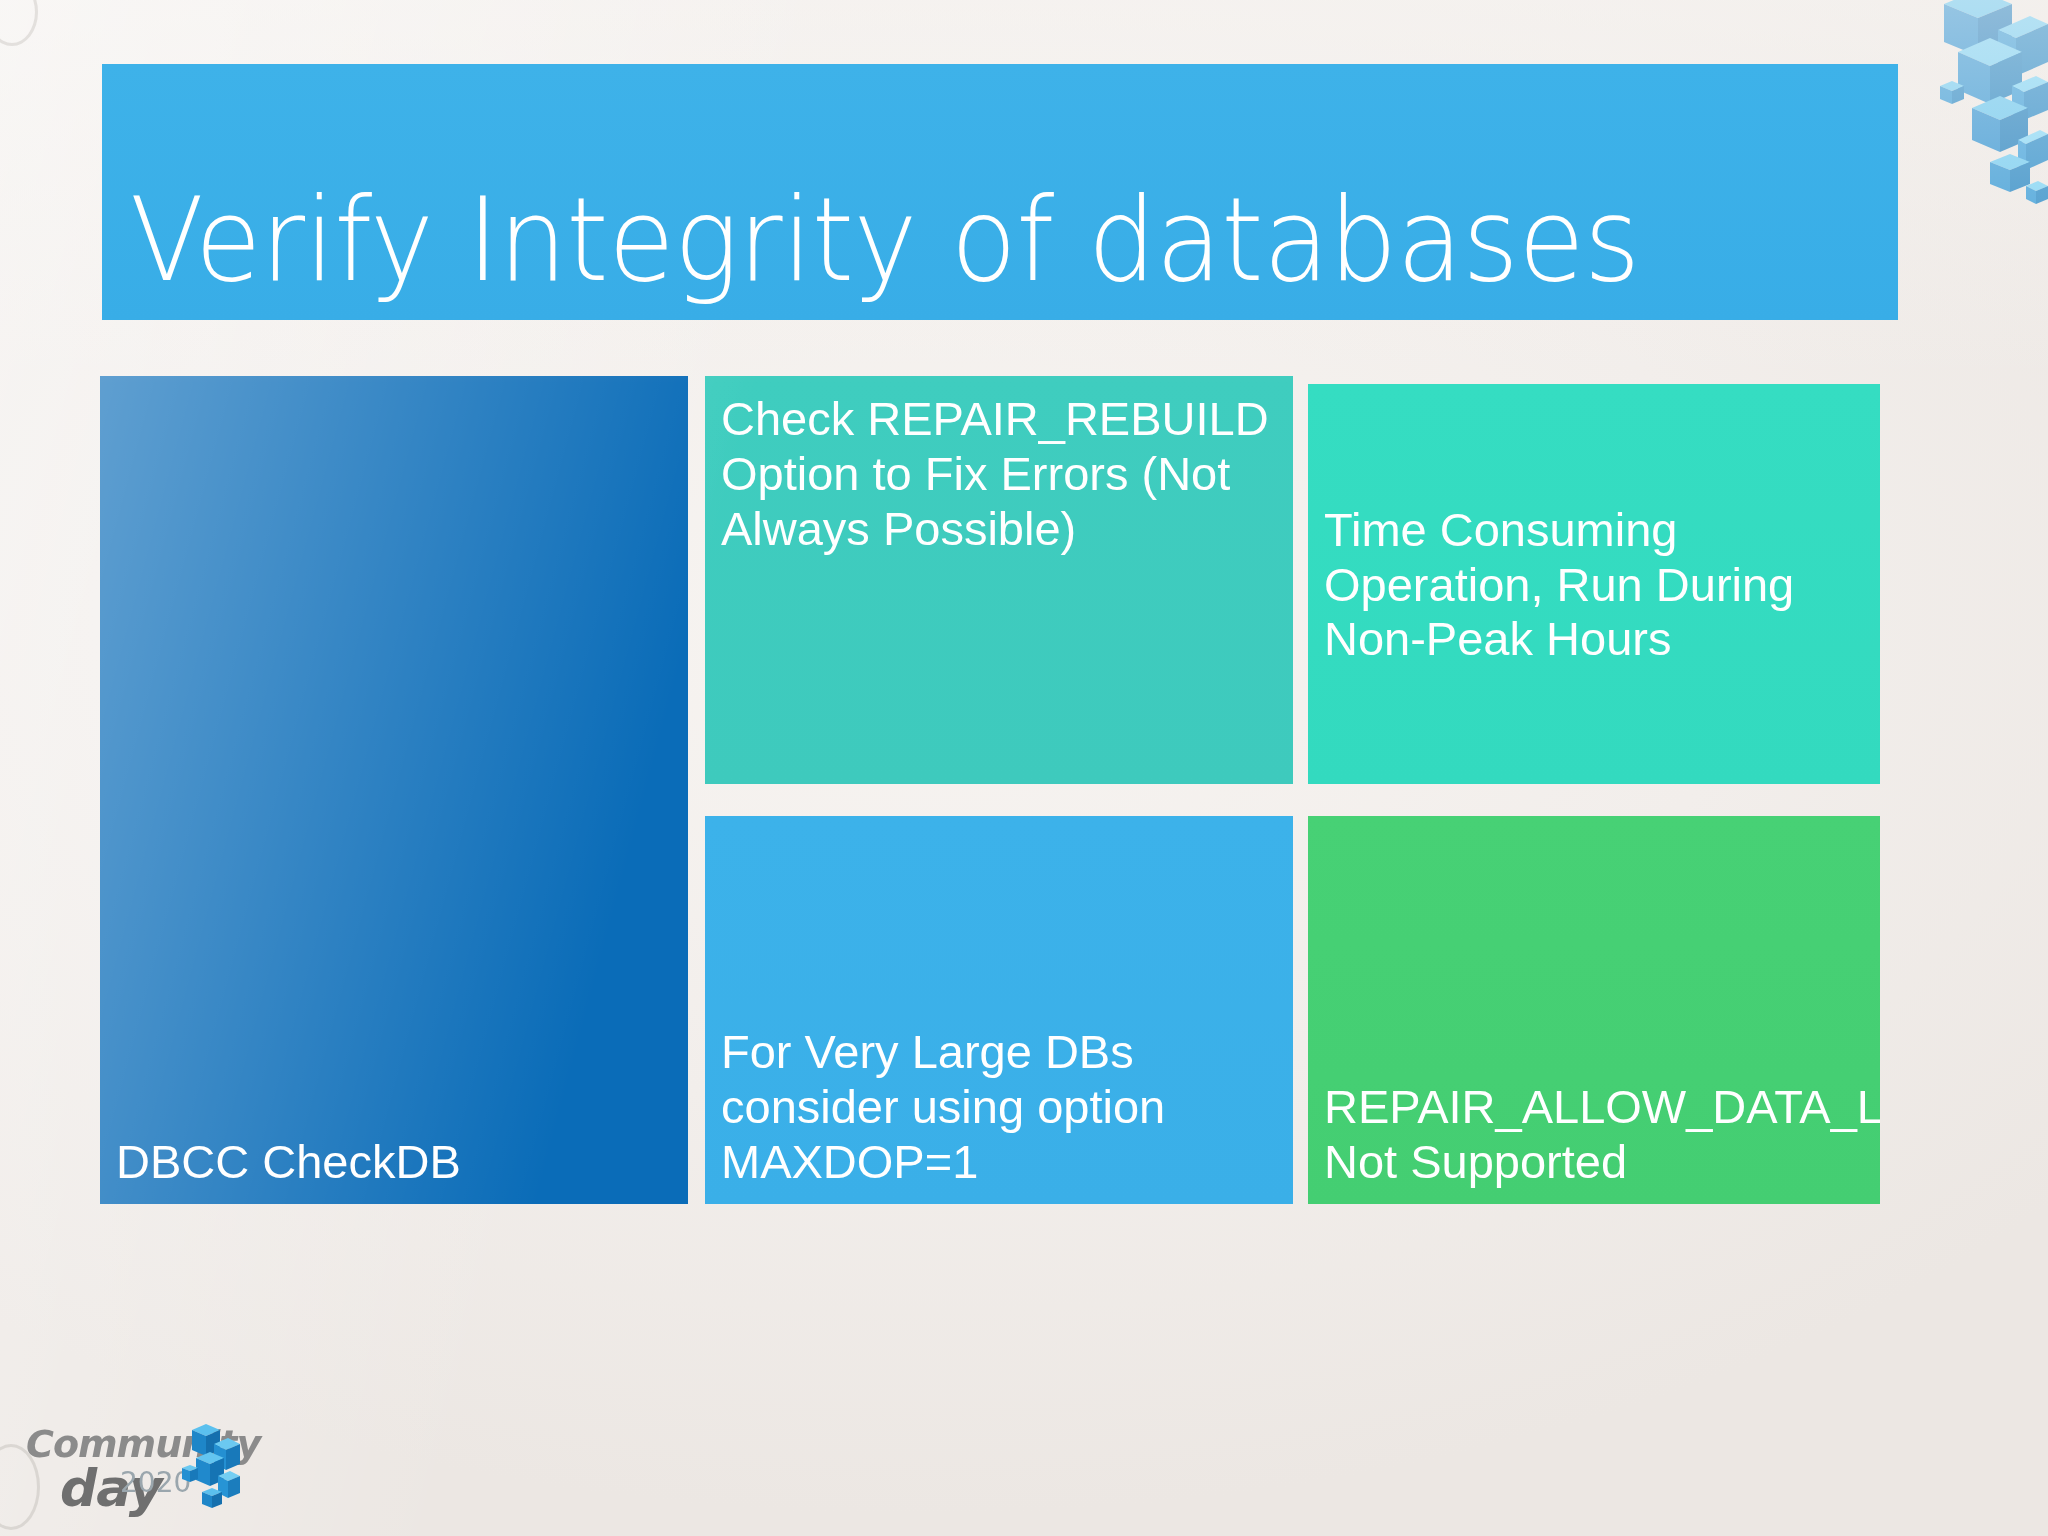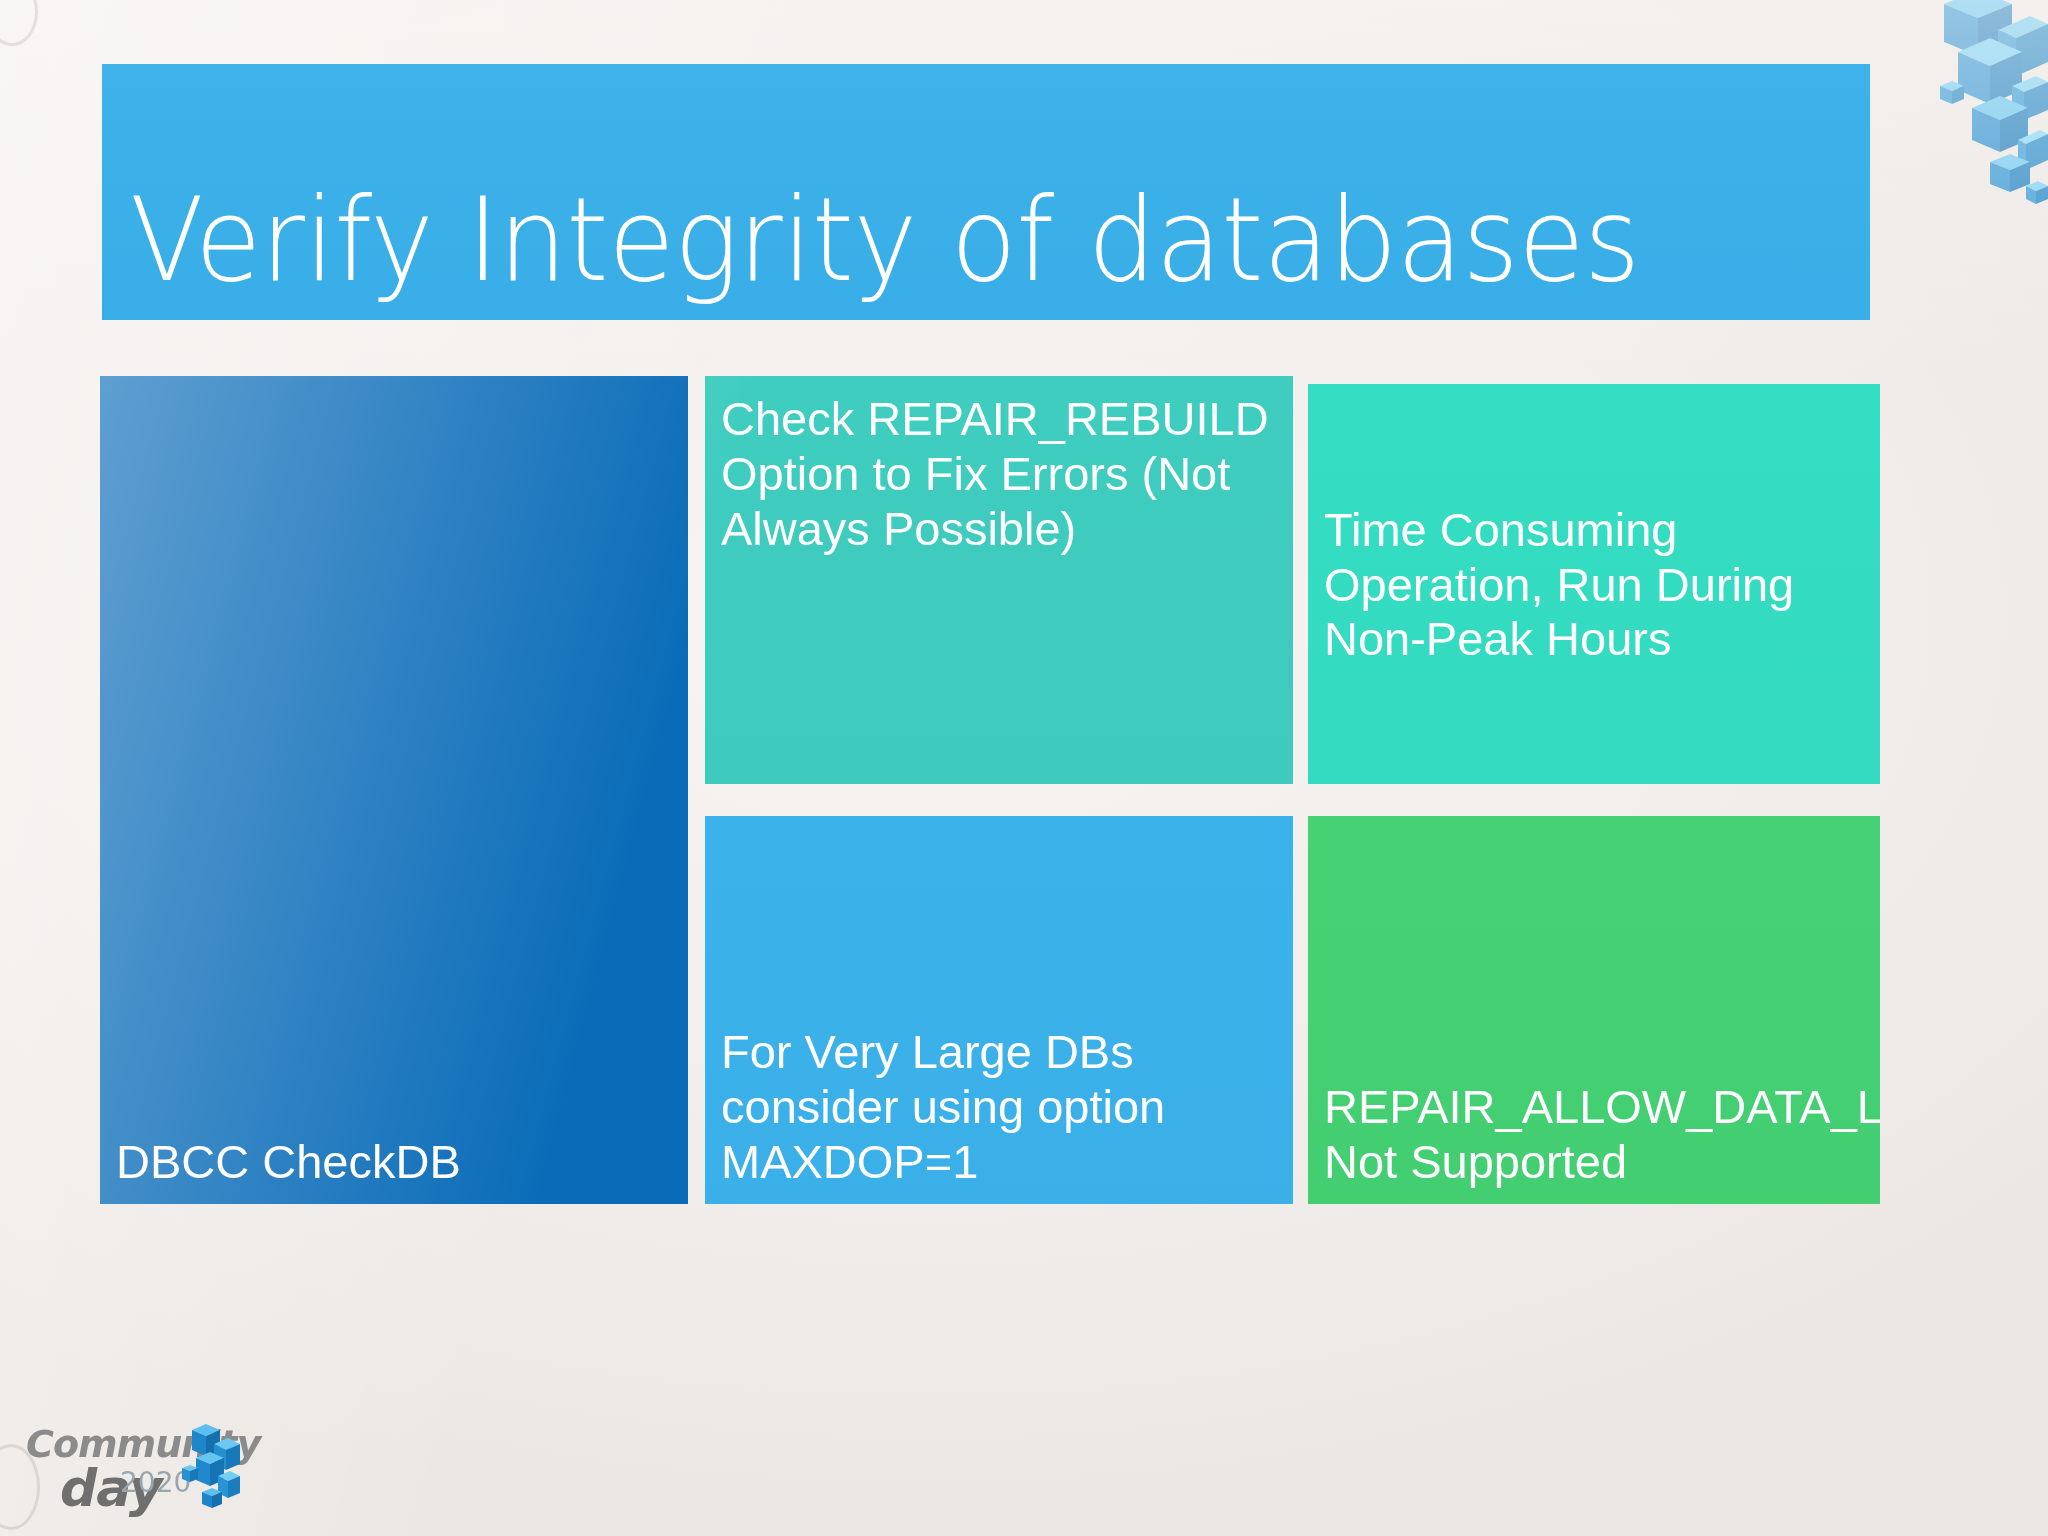--- a/index.html
+++ b/index.html
@@ -47,20 +47,21 @@
 
   
   .title-banner {
     position: absolute;
     left: 102px;
     top: 64px;
     width: 1768px;
     height: 256px;
     background: linear-gradient(to bottom, #3eb2e9 0%, #38ade7 100%);
     z-index: 3;
+    padding-left: 28px;
   }
   .title-text {
     position: absolute;
     left: 28px;
     bottom: 22px;
     color: #ffffff;
     font-size: 116px;
     font-weight: 300;
     line-height: 1.0;
     letter-spacing: -0.5px;

